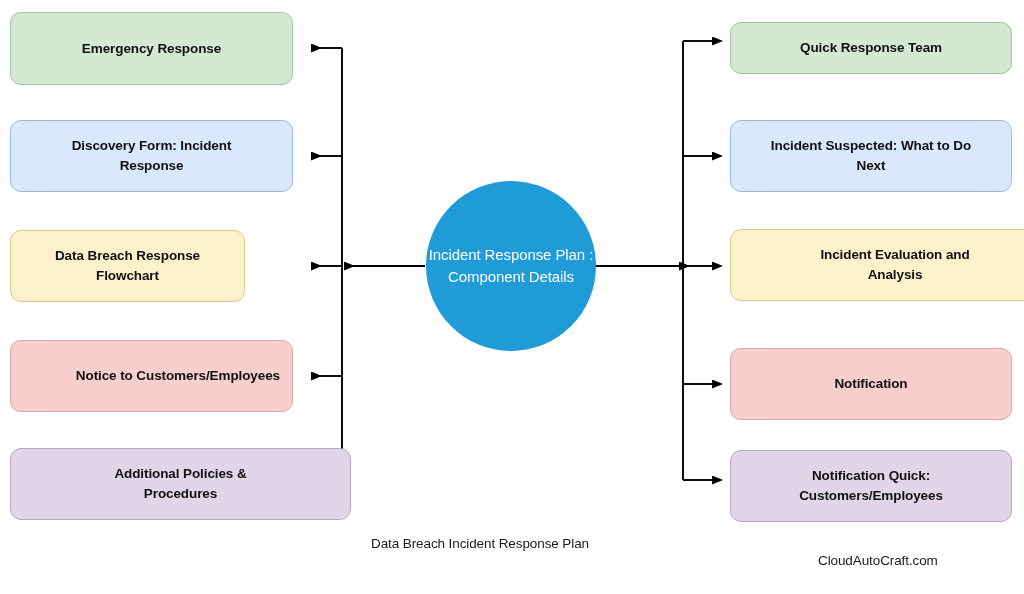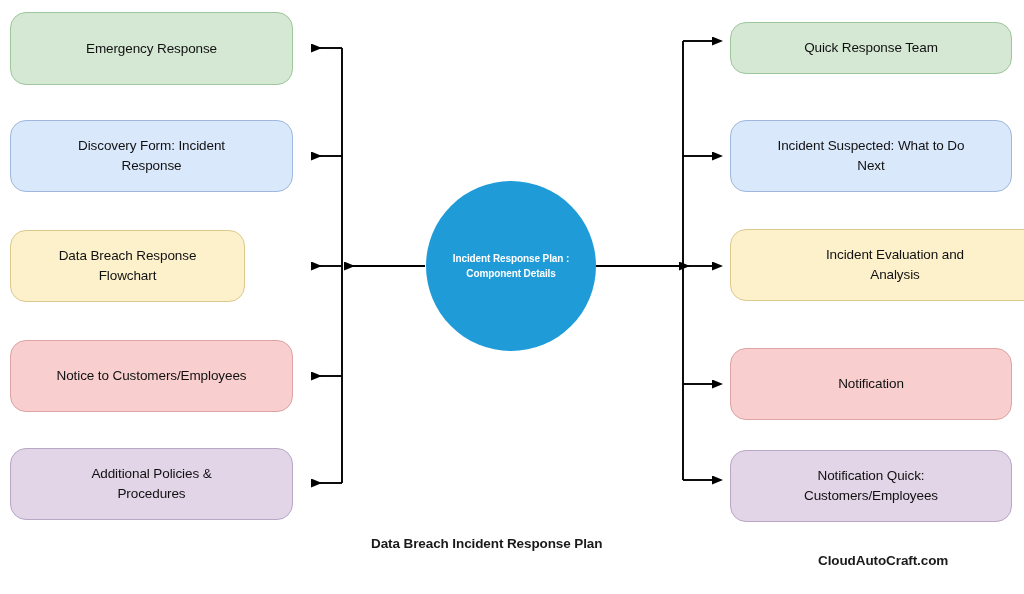--- a/index.html
+++ b/index.html
@@ -13,56 +13,56 @@
   #canvas {
     position: relative;
     width: 1024px;
     height: 594px;
     background: #ffffff;
     overflow: hidden;
   }
   .node {
     position: absolute;
     box-sizing: border-box;
-    border-radius: 16px;
+    border-radius: 11px;
     border-width: 1px;
     border-style: solid;
     display: flex;
     align-items: center;
     justify-content: center;
     text-align: center;
     font-size: 13.5px;
-    font-weight: normal;
+    font-weight: bold;
     color: #111111;
     line-height: 1.45;
     padding: 4px 12px;
     letter-spacing: -0.1px;
   }
   .node span {
     display: block;
     width: 100%;
   }
   .hub {
     position: absolute;
     border-radius: 50%;
     background: #1f9bd8;
     display: flex;
     align-items: center;
     justify-content: center;
     text-align: center;
     color: #ffffff;
-    font-size: 10px;
-    font-weight: bold;
+    font-size: 15px;
+    font-weight: normal;
     line-height: 1.5;
     letter-spacing: -0.1px;
   }
   .caption {
     position: absolute;
     font-size: 13.5px;
-    font-weight: bold;
+    font-weight: normal;
     color: #1a1a1a;
     white-space: nowrap;
     letter-spacing: -0.1px;
   }
   #wires {
     position: absolute;
     left: 0;
     top: 0;
     width: 1024px;
     height: 594px;
@@ -121,28 +121,28 @@
     </span>
   </div>
 
   <div class="node" style="left: 10px; top: 230px; width: 235px; height: 72px; background: rgb(253, 241, 204); border-color: rgb(220, 201, 140);">
     <span>
       <span>Data Breach Response</span>
       <span>Flowchart</span>
     </span>
   </div>
 
-  <div class="node" style="left: 10px; top: 340px; width: 283px; height: 72px; background: rgb(248, 206, 206); border-color: rgb(223, 163, 163);">
+  <div class="node" style="left: 10px; top: 340px; width: 283px; height: 72px; background: rgb(248, 206, 206); border-color: rgb(223, 163, 163); text-align: right;">
     <span>
       <span>Notice to Customers/Employees</span>
       <span></span>
     </span>
   </div>
 
-  <div class="node" style="left: 10px; top: 448px; width: 283px; height: 72px; background: rgb(225, 213, 231); border-color: rgb(185, 167, 196);">
+  <div class="node" style="left: 10px; top: 448px; width: 341px; height: 72px; background: rgb(225, 213, 231); border-color: rgb(185, 167, 196);">
     <span>
       <span>Additional Policies &amp;</span>
       <span>Procedures</span>
     </span>
   </div>
 
   <div class="hub" style="left: 426px; top: 181px; width: 170px; height: 170px; background: rgb(31, 155, 216); color: rgb(255, 255, 255);">
     <span>
       <span>Incident Response Plan</span>
       <span>: Component Details</span>

